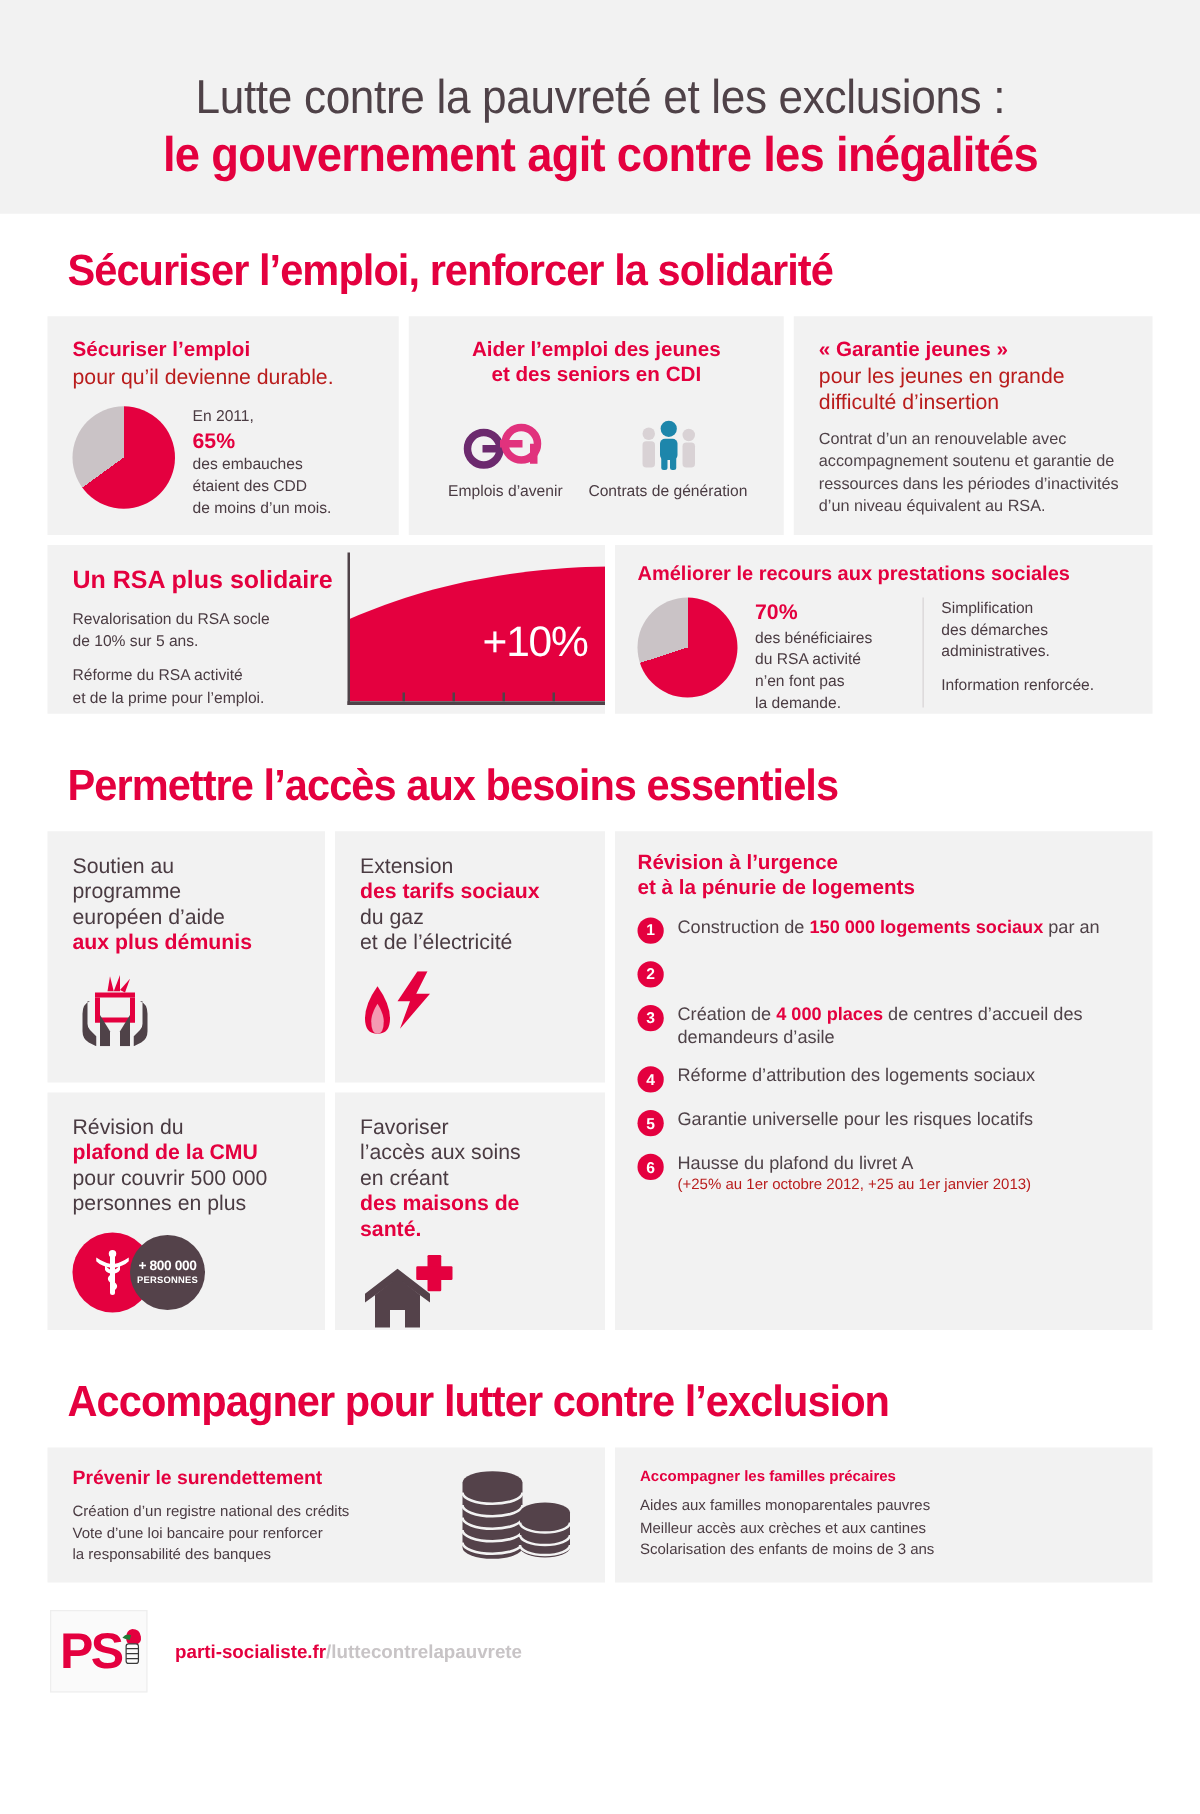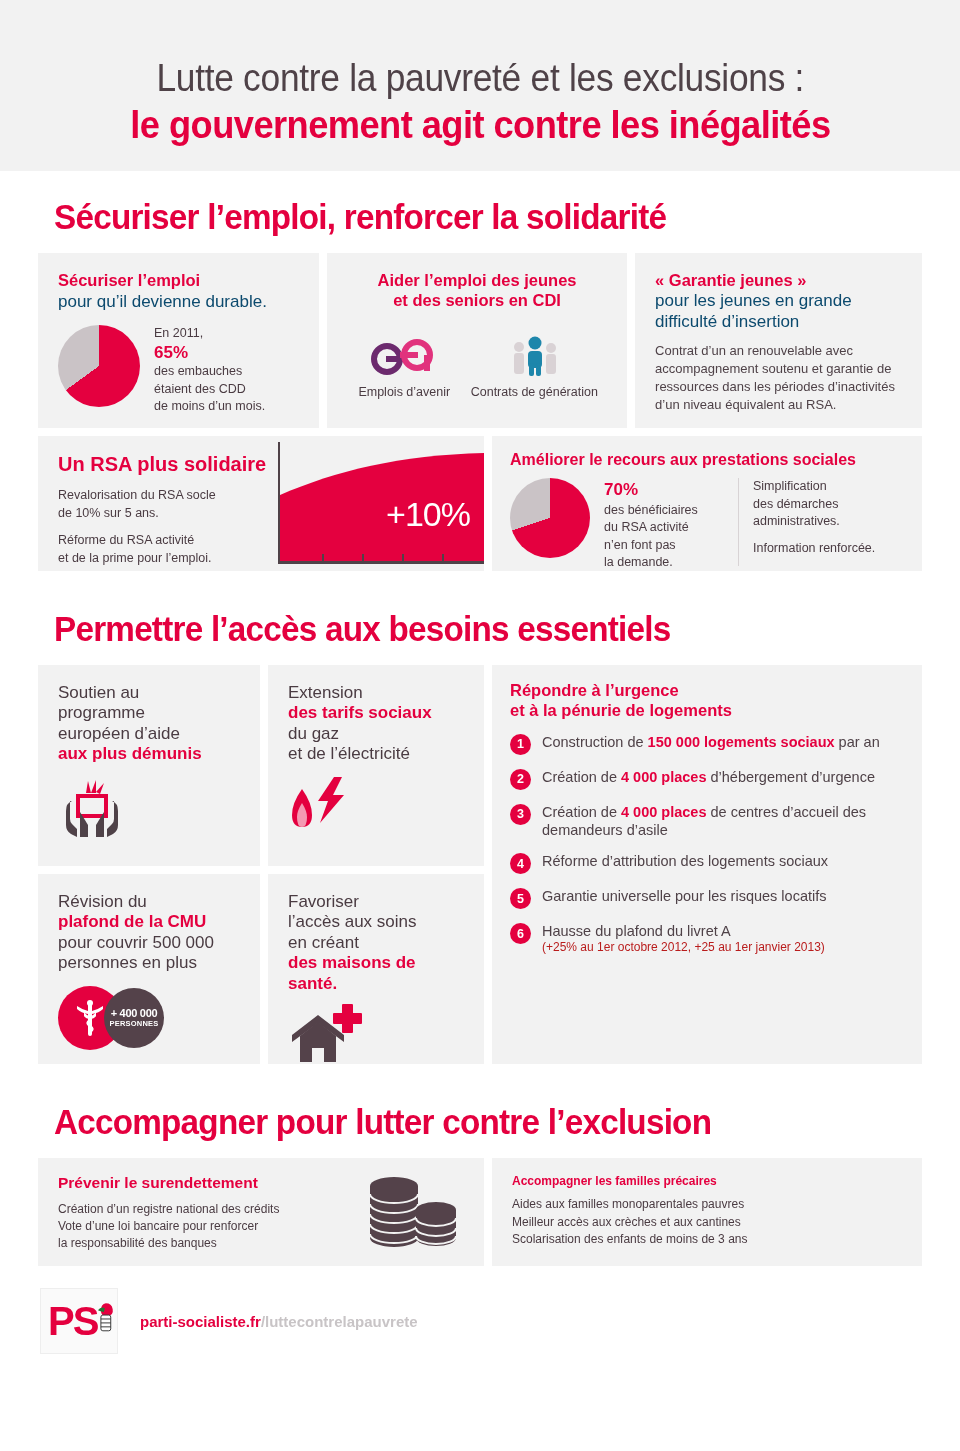--- a/index.html
+++ b/index.html
@@ -31,21 +31,21 @@
   .section-title {
     color: #e4003f; font-weight: 700; font-size: 35px;
     letter-spacing: -0.8px; margin: 0 0 16px 54px;
     transform: scaleX(0.95); transform-origin: left center;
   }
   .row { display: flex; padding: 0 38px; gap: 8px; }
   .panel { background: #f2f2f2; position: relative; }
   .panel-inner { padding: 20px 22px; }
 
   h4.pink { color: #e4003f; font-weight: 700; font-size: 16.5px; line-height: 1.2; }
-  h4.dark { color: #0c4a6e; font-weight: 400; font-size: 17px; line-height: 1.22; }
+  h4.dark { color: #b91c1c; font-weight: 400; font-size: 17px; line-height: 1.22; }
   .bodytext { font-size: 13px; line-height: 1.37; color: #4f4248; }
   .small { font-size: 12.5px; line-height: 1.4; }
 
   
   .pie { border-radius: 50%; }
 
   
   .areachart { position: relative; width: 206px; height: 122px; }
   .areachart .axisY { position:absolute; left:0; top:0; width:2px; height:122px; background:#4f4248; }
   .areachart .axisX { position:absolute; left:0; bottom:0; width:206px; height:3px; background:#4f4248; }
@@ -282,21 +282,21 @@
                     <path d="M17 2 a3 3 0 0 1 0 6 a3 3 0 0 1 0 -6z"></path>
                     <path d="M4 8 q6 4 11 5 l0 3 q-7 -1 -11 -5z"></path>
                     <path d="M30 8 q-6 4 -11 5 l0 3 q7 -1 11 -5z"></path>
                     <path d="M11 14 q3 4 6 4 l0 3 q-4 0 -6 -3z"></path>
                     <path d="M23 14 q-3 4 -6 4 l0 3 q4 0 6 -3z"></path>
                     <path d="M17 22 q-5 3 0 6 q5 3 0 6" fill="none" stroke="#fff" stroke-width="2.4"></path>
                   </g>
                 </svg>
               </div>
               <div style="position:absolute;left:46px;top:2px;width:60px;height:60px;border-radius:50%;background:#54424a;color:#fff;display:flex;flex-direction:column;align-items:center;justify-content:center;">
-                <div style="font-size:11px;font-weight:700;letter-spacing:-0.3px;">+ 400 000</div>
+                <div style="font-size:11px;font-weight:700;letter-spacing:-0.3px;">+ 800 000</div>
                 <div style="font-size:7.5px;font-weight:700;letter-spacing:0.2px;">PERSONNES</div>
               </div>
             </div>
           </div>
         </div>
 
         <div class="panel" style="width:216px;height:190px;">
           <div class="panel-inner" style="padding:18px 20px;">
             <div class="dark" style="font-size:17px;line-height:1.2;">
               <div>Favoriser</div>
@@ -314,30 +314,29 @@
                 <path d="M12 34 L30 20 L48 34 L48 60 L36 60 L36 46 L24 46 L24 60 L12 60 Z"></path>
               </g>
             </svg>
           </div>
         </div>
       </div>
     </div>
 
     <div class="panel" style="width:438px;height:399px;">
       <div class="panel-inner" style="padding:16px 18px;">
-        <h4 class="pink" style="font-size:16.5px;">Répondre à l’urgence</h4>
+        <h4 class="pink" style="font-size:16.5px;">Révision à l’urgence</h4>
         <h4 class="pink" style="font-size:16.5px;margin-bottom:12px;">et à la pénurie de logements</h4>
         <ul class="numlist">
           <li>
             <span class="numbadge">1</span>
             <span class="numtext"><span>Construction de </span><b>150 000 logements sociaux</b><span> par an</span></span>
           </li>
           <li>
             <span class="numbadge">2</span>
-            <span class="numtext"><span>Création de </span><b>4 000 places</b><span> d’hébergement d’urgence</span></span>
           </li>
           <li>
             <span class="numbadge">3</span>
             <span class="numtext"><span>Création de </span><b>4 000 places</b><span> de centres d’accueil des demandeurs d’asile</span></span>
           </li>
           <li>
             <span class="numbadge">4</span>
             <span class="numtext">Réforme d’attribution des logements sociaux</span>
           </li>
           <li>

